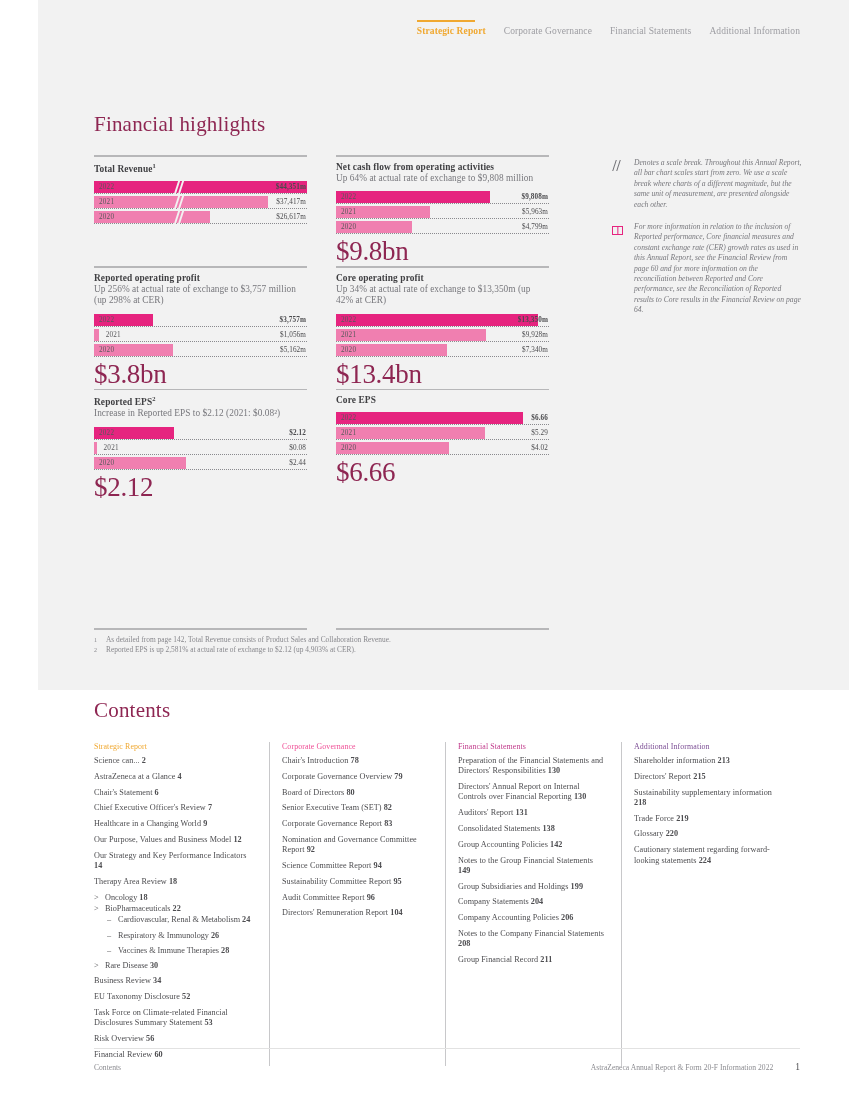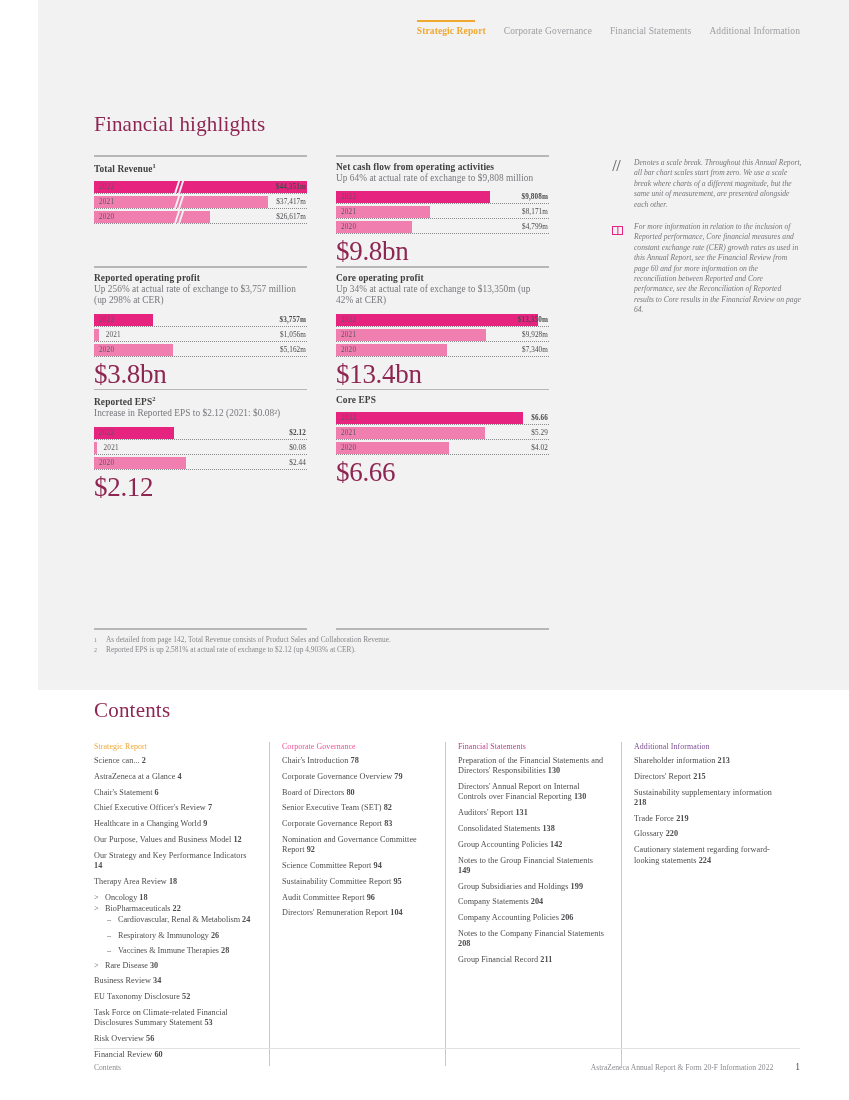--- a/index.html
+++ b/index.html
@@ -222,21 +222,21 @@
           <div class="bar-row">
             <div class="bar-track"></div>
             <div class="bar-fill" style="width: 72.5%; background: rgb(230, 36, 127);"></div>
             <div class="bar-year">2022</div>
             <div class="bar-value bold">$9,808m</div>
           </div>
           <div class="bar-row">
             <div class="bar-track"></div>
             <div class="bar-fill" style="width: 44%; background: rgb(240, 127, 176);"></div>
             <div class="bar-year">2021</div>
-            <div class="bar-value">$8,171m</div>
+            <div class="bar-value">$5,963m</div>
           </div>
           <div class="bar-row">
             <div class="bar-track"></div>
             <div class="bar-fill" style="width: 35.5%; background: rgb(240, 127, 176);"></div>
             <div class="bar-year">2020</div>
             <div class="bar-value">$4,799m</div>
           </div>
         </div>
         <div class="big-figure">$9.8bn</div>
       </div>

